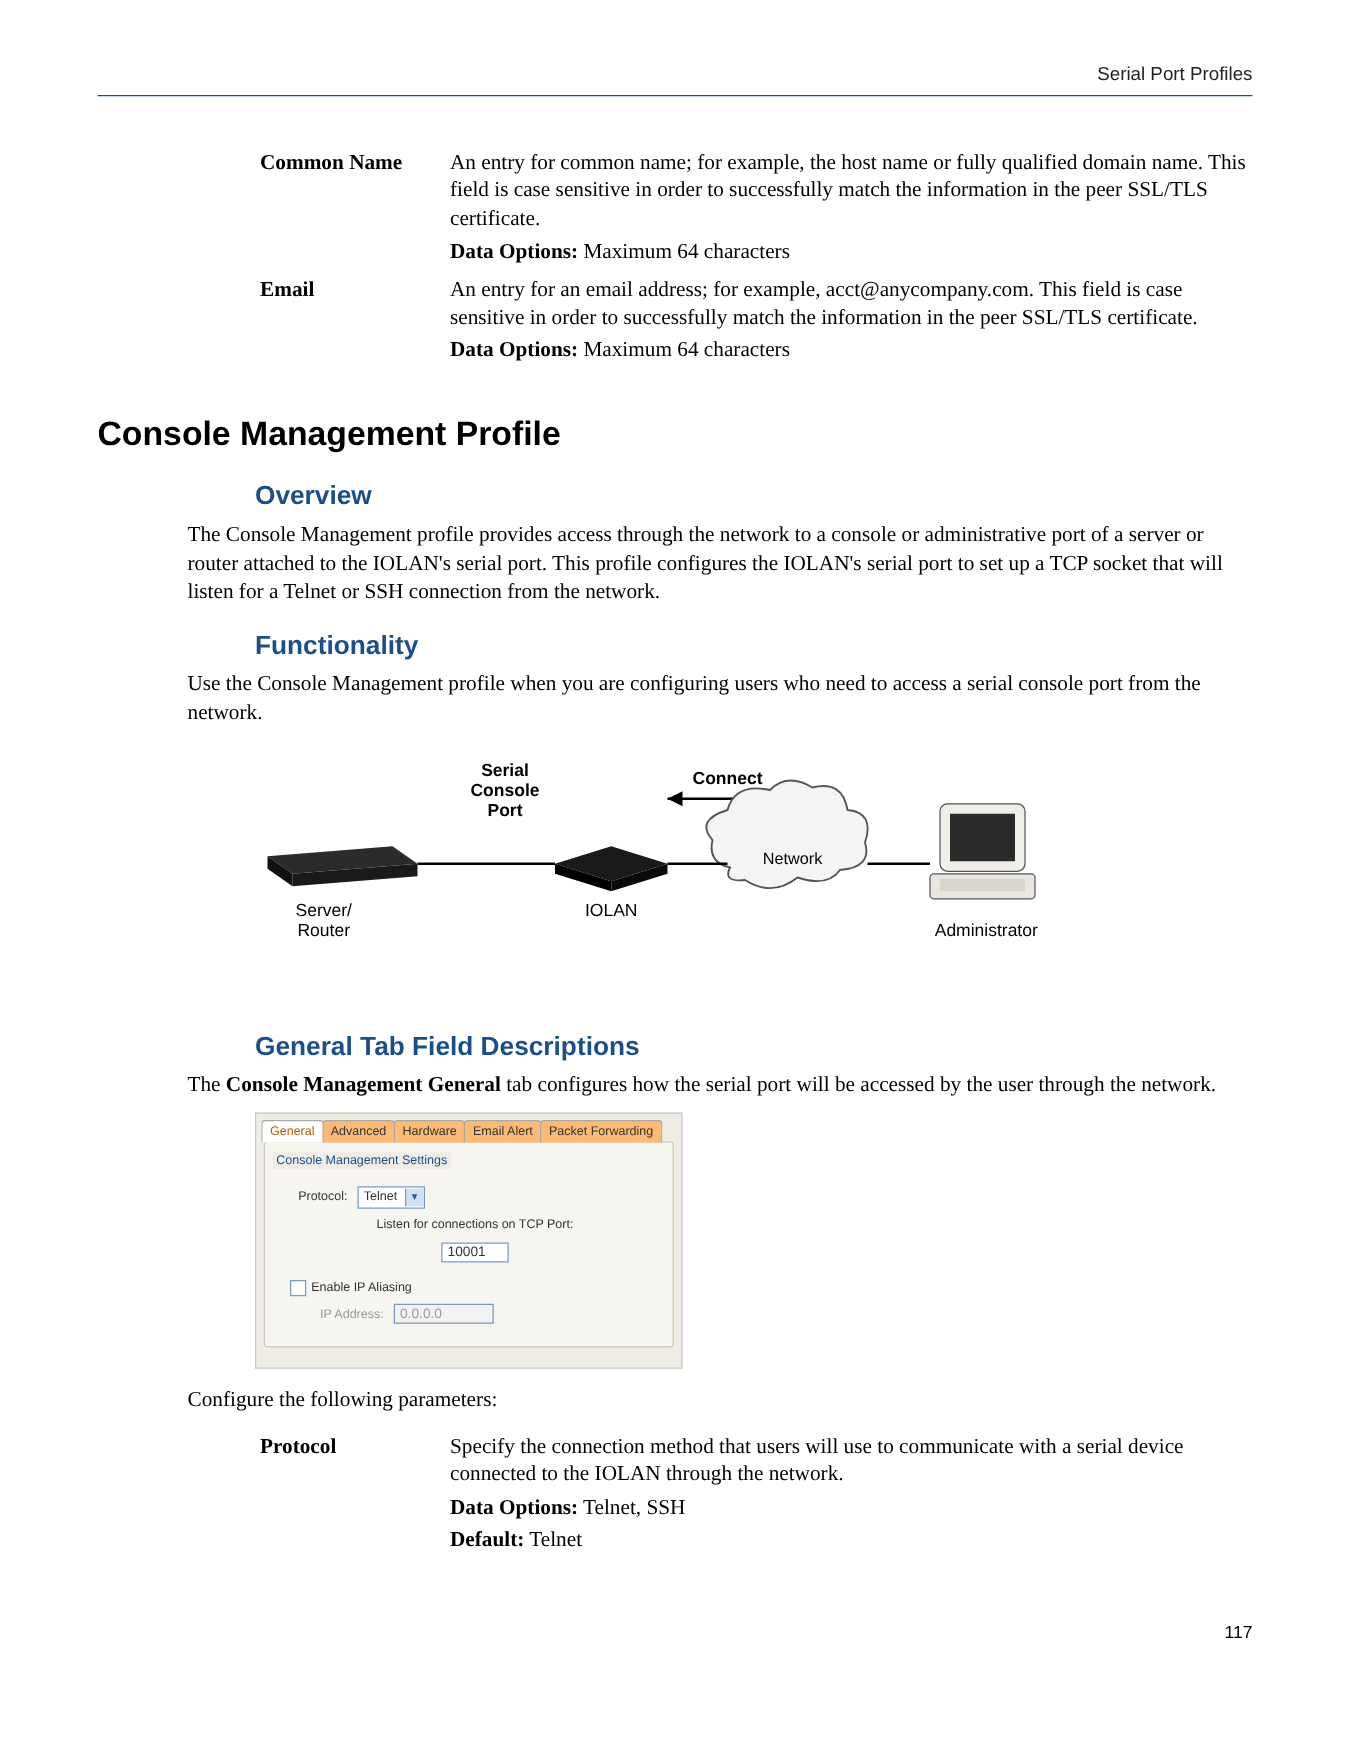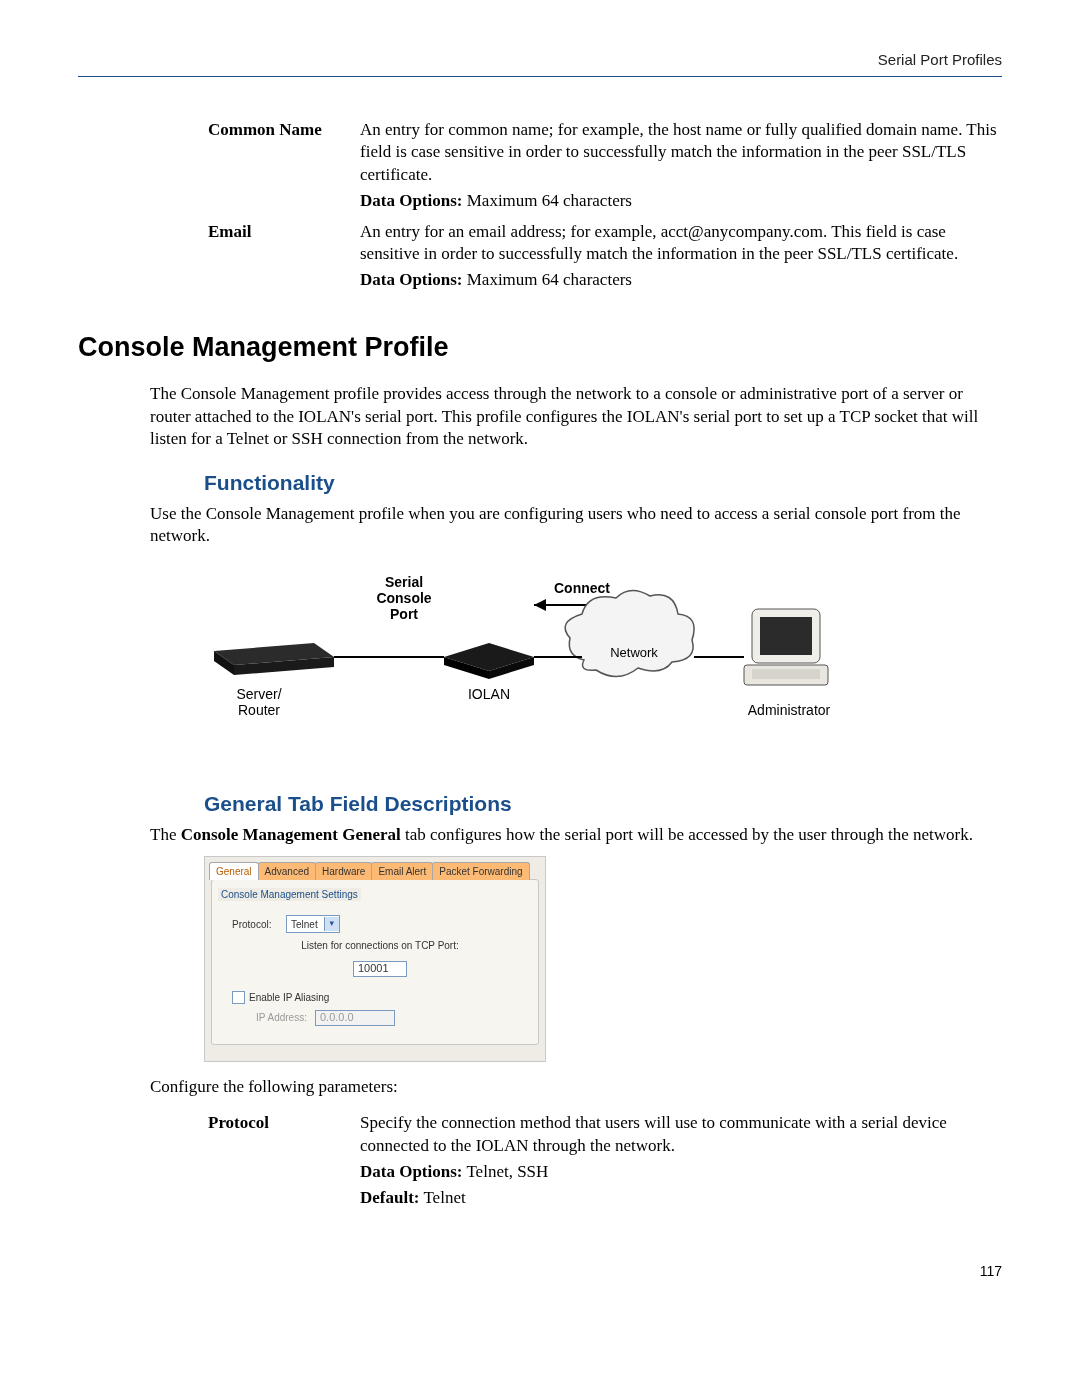--- a/index.html
+++ b/index.html
@@ -112,21 +112,21 @@
     background: #efece5;
     display: inline-block;
     padding: 0 3px;
   }
   .ui-row {
     display: flex;
     align-items: center;
     gap: 8px;
     margin: 6px 0;
   }
-  .ui-row label { min-width: 46px; }
+  .ui-row label { min-width: 46px; text-align: right; }
   .ui-select {
     display: inline-flex;
     align-items: center;
     border: 1px solid #7a9ac0;
     background: #fff;
     height: 16px;
     padding: 0 0 0 4px;
     font-size: 10px;
   }
   .ui-select .arrow {
@@ -192,20 +192,21 @@
         <div class="data-opts">
           <span class="lbl">Data Options:</span><span> Maximum 64 characters</span>
         </div>
       </td>
     </tr>
   </tbody>
     </table>
 
   <h1 class="section">Console Management Profile</h1>
 
+  <h2 class="sub">Overview</h2>
   <p class="body-text">The Console Management profile provides access through the network to a console or administrative port of a server or router attached to the IOLAN's serial port. This profile configures the IOLAN's serial port to set up a TCP socket that will listen for a Telnet or SSH connection from the network.</p>
 
   <h2 class="sub">Functionality</h2>
   <p class="body-text">Use the Console Management profile when you are configuring users who need to access a serial console port from the network.</p>
 
   <div class="diagram-wrap">
     <svg width="640" height="190" viewBox="0 0 640 190">
 
       <g>
         <polygon points="10,86 110,78 130,92 30,100" fill="#2b2b2b"></polygon>

